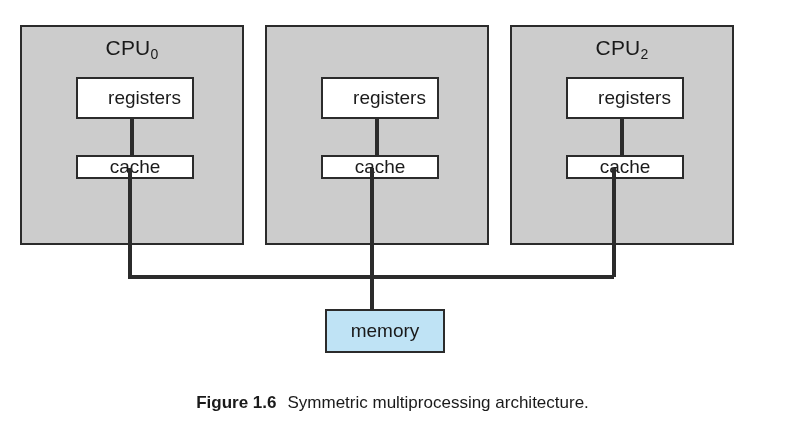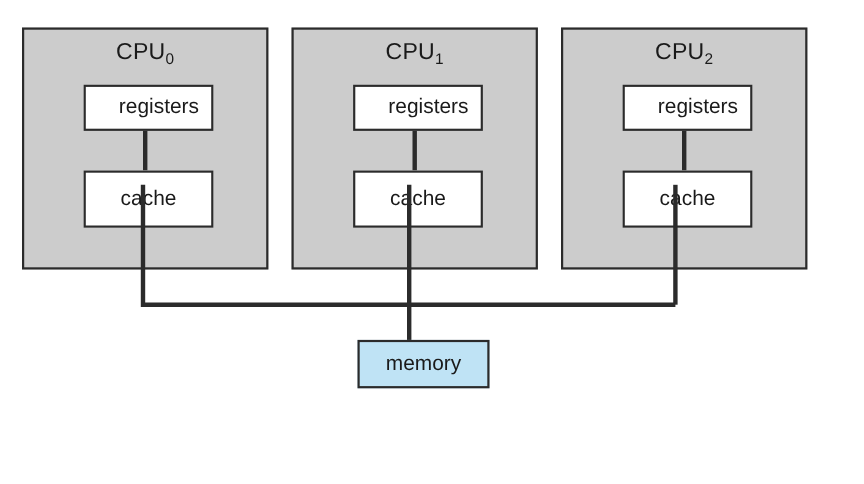--- a/index.html
+++ b/index.html
@@ -77,21 +77,21 @@
     line-height: 20px;
     white-space: nowrap;
   }
   .registers-box {
     top: 50px;
     height: 42px;
     padding-left: 19px;
   }
   .cache-box {
     top: 128px;
-    height: 52px;
+    height: 24px;
   }
 
   
   .reg-cache-link {
     position: absolute;
     left: 108px;
     top: 92px;
     width: 4px;
     height: 36px;
     background: #2b2b2b;
@@ -156,21 +156,20 @@
       <div class="inner-box registers-box">
           <span>registers</span>
         </div>
       <div class="reg-cache-link"></div>
       <div class="inner-box cache-box">
           <span>cache</span>
         </div>
     </div>
 
     <div class="cpu-box cpu-1">
-      <div class="cpu-label"><span>CPU</span><span class="sub">1</span></div>
       <div class="inner-box registers-box">
           <span>registers</span>
         </div>
       <div class="reg-cache-link"></div>
       <div class="inner-box cache-box">
           <span>cache</span>
         </div>
     </div>
 
     <div class="cpu-box cpu-2">
@@ -192,14 +191,15 @@
 
       <path d="M 372 168 L 372 311" fill="none" stroke="#2b2b2b" stroke-width="4"></path>
     </svg>
 
     <div class="memory-box">
         <span>memory</span>
       </div>
 
   </div>
 
+  <div class="caption"><span class="fig-no">Figure 1.6</span><span class="fig-text">Symmetric multiprocessing architecture.</span></div>
 
 </div>
 
 </body></html>

